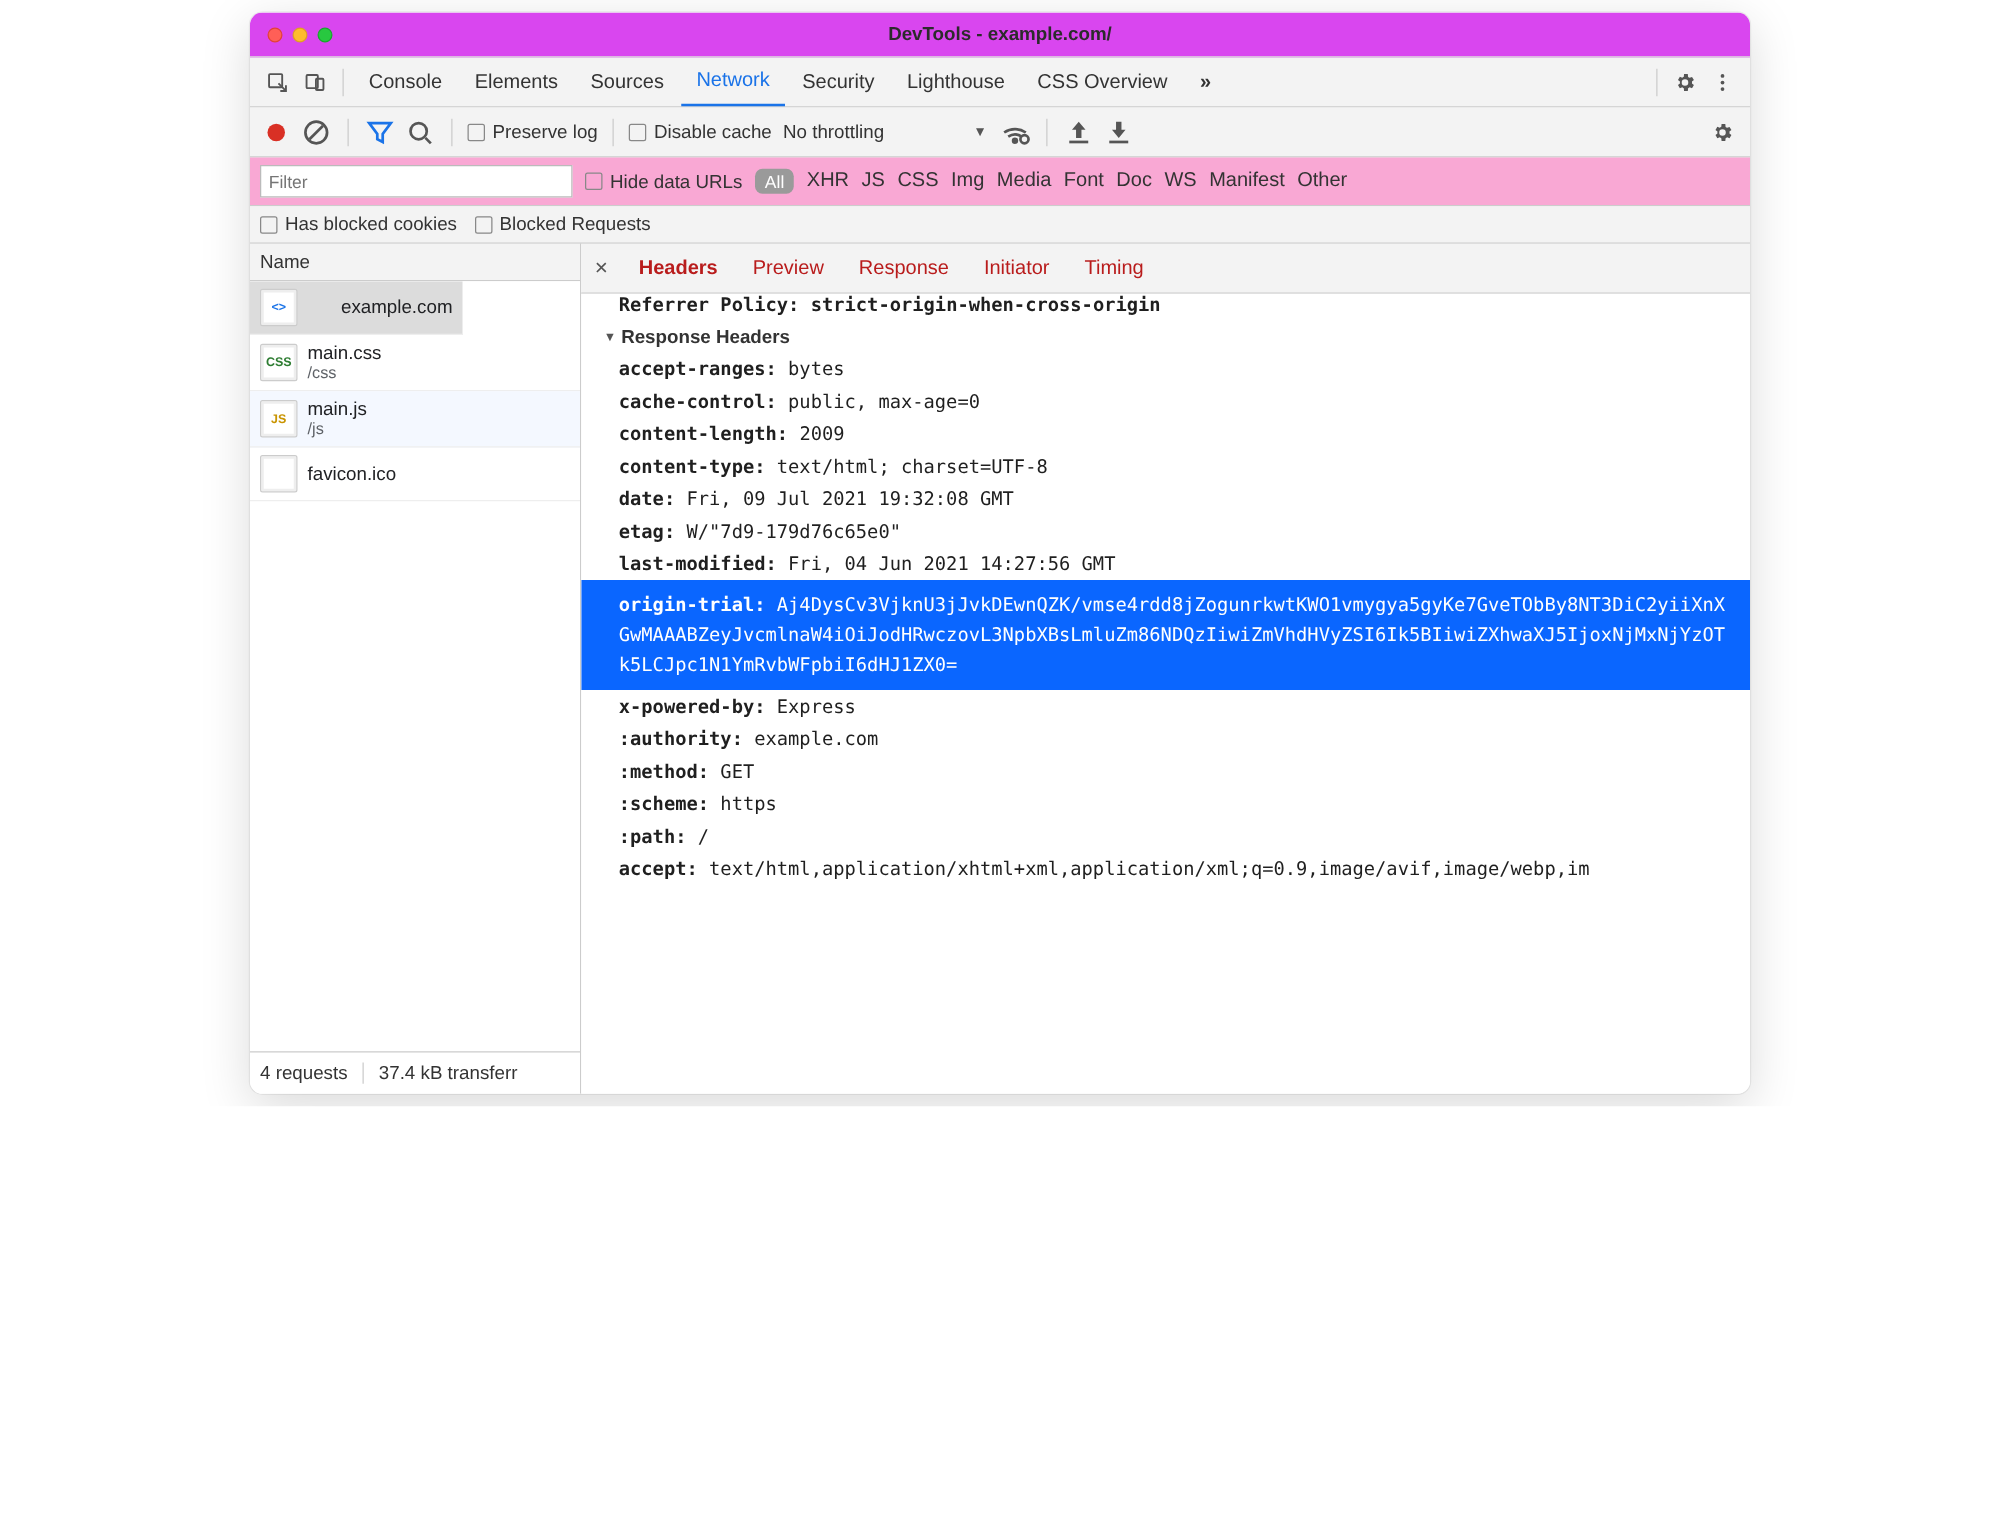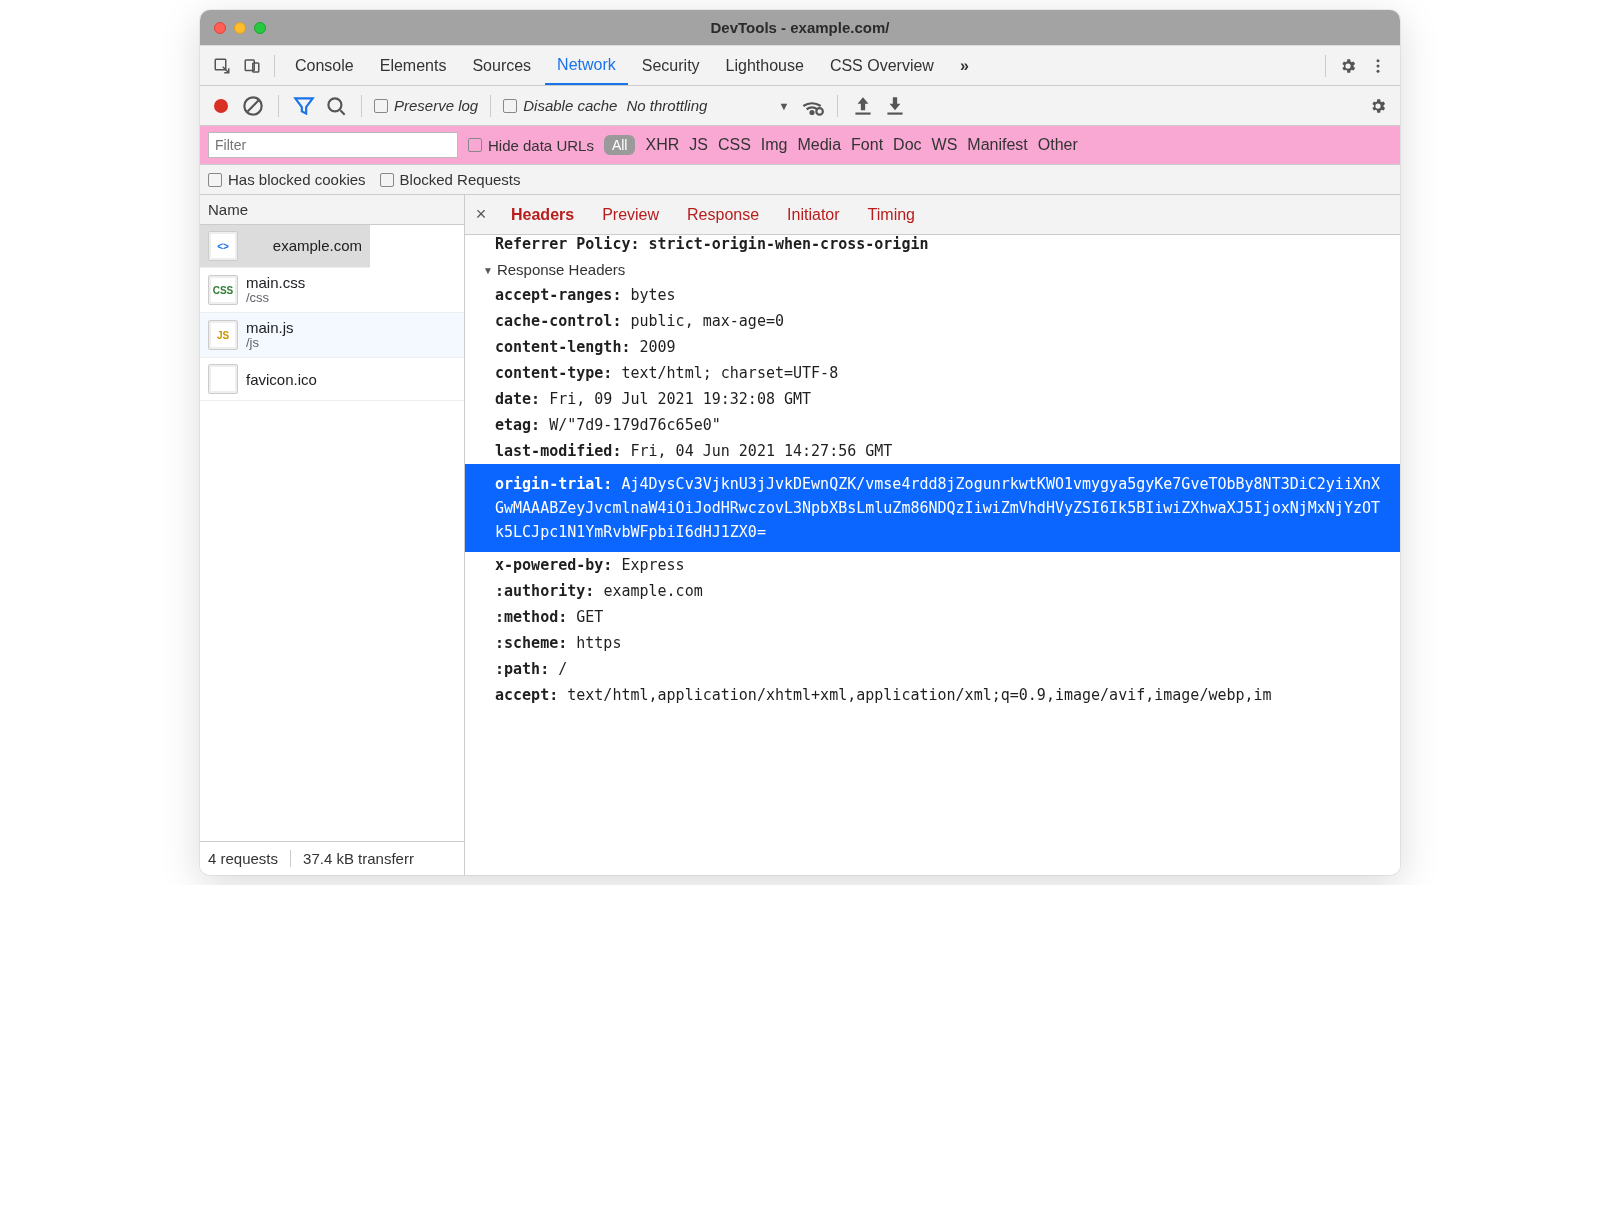--- a/index.html
+++ b/index.html
@@ -15,21 +15,21 @@
     border-radius: 10px;
     box-shadow: 0 10px 40px rgba(0,0,0,.15), 0 0 0 1px rgba(0,0,0,.06);
     overflow: hidden;
     background: #fff;
   }
   
   .titlebar {
     height: 36px;
     display: flex;
     align-items: center;
-    background: #a3a3a3;
+    background: #d946ef;
     border-bottom: 1px solid #ddd;
     position: relative;
   }
   .traffic-lights {
     display: flex;
     gap: 8px;
     padding-left: 14px;
     position: absolute;
     left: 0;
   }
@@ -81,21 +81,20 @@
   .ts-spacer { flex: 1; }
   
   .nettoolbar {
     display: flex;
     align-items: center;
     background: #f3f3f3;
     border-bottom: 1px solid #ccc;
     height: 40px;
     padding: 0 8px;
     gap: 6px;
-    font-style: italic;
   }
   .record-dot { width: 14px; height: 14px; border-radius: 50%; background: #d93025; display: inline-block; }
   .icon-btn {
     width: 26px; height: 26px; display: inline-flex; align-items: center; justify-content: center;
     color: #555; cursor: pointer;
   }
   .icon-btn.blue { color: #1a73e8; }
   .chk { display: inline-flex; align-items: center; gap: 6px; font-size: 15px; color: #333; }
   .chkbox { width: 14px; height: 14px; border: 1.5px solid #888; border-radius: 2px; display: inline-block; }
   .throttle {
@@ -206,21 +205,21 @@
   .hdr-line .v { color: #1f1f1f; }
   .hdr-line.highlight {
     background: #0a66ff; color: #fff;
     white-space: normal; word-break: break-all;
     padding-top: 8px; padding-bottom: 8px;
     line-height: 1.6;
   }
   .hdr-line.highlight .k, .hdr-line.highlight .v { color: #fff; }
   .section {
     padding: 6px 12px 4px 18px;
-    font-weight: 400;
+    font-weight: 700;
   }
   .section::before {
     content: "▼"; font-size: 10px; color: #555; margin-right: 4px;
     display: inline-block; transform: translateY(-1px);
   }
   .topcut {
     padding: 0 12px 2px 30px;
     font-weight: 700;
     color: #1f1f1f;
     white-space: nowrap;

